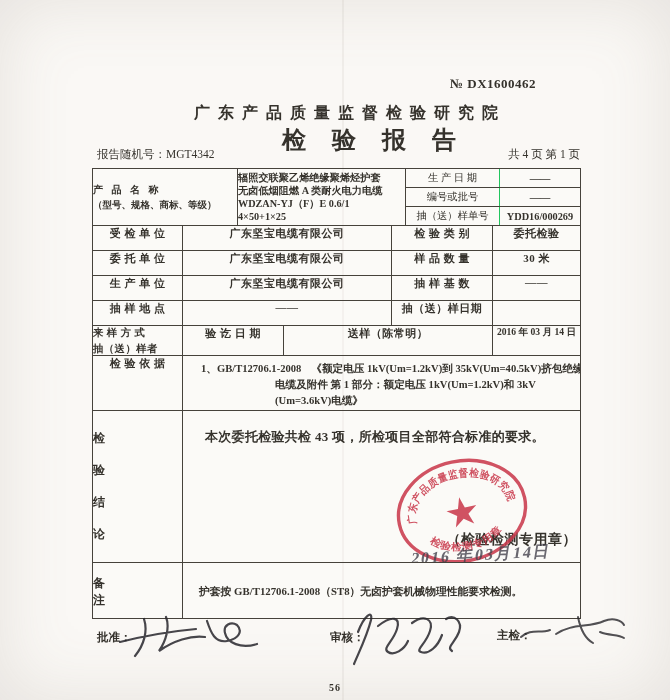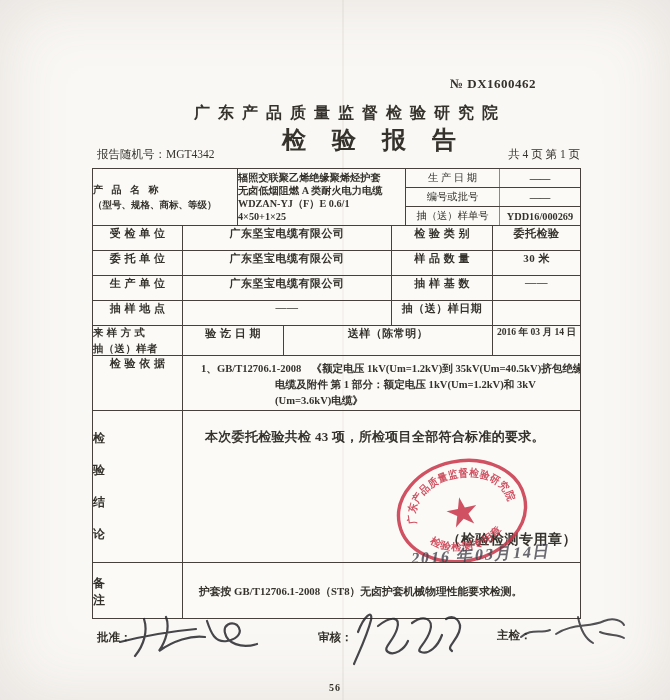--- a/index.html
+++ b/index.html
@@ -202,21 +202,21 @@
       </div>
       <div class="td w397 noR remark-cell">护套按 GB/T12706.1-2008（ST8）无卤护套机械物理性能要求检测。</div>
     </div>
   </div>
 
   <span class="f-lab" style="left:97px; top:630px;">批准：</span>
   <svg class="sig" style="left:112px; top:610px;" width="155" height="55" viewBox="0 0 155 55">
     <path d="M8,32 C32,26 62,21 84,19 M32,9 C36,21 32,35 23,46 M54,7 C58,17 54,31 47,41 C61,31 79,25 93,27 M95,11 C99,23 103,33 115,31 C127,29 131,21 125,15 C119,11 111,15 113,23 C115,33 129,39 145,34" fill="none" stroke="#27262b" stroke-width="2.2" stroke-linecap="round" opacity=".85"></path>
   </svg>
 
-  <span class="f-lab" style="left:318px; top:630px;">审核：</span>
+  <span class="f-lab" style="left:330px; top:630px;">审核：</span>
   <svg class="sig" style="left:340px; top:604px;" width="130" height="66" viewBox="0 0 130 66">
     <path d="M18,28 C24,12 33,5 31,16 C27,32 19,48 14,60 M38,22 C52,11 61,13 57,25 C53,38 42,44 48,48 C54,52 64,46 68,37 M72,19 C84,10 94,15 90,27 C86,40 75,46 81,48 C89,51 98,42 102,31 M106,15 C114,10 123,17 119,28 C115,39 106,43 112,47" fill="none" stroke="#27262b" stroke-width="2.2" stroke-linecap="round" opacity=".85"></path>
   </svg>
 
   <span class="f-lab" style="left:497px; top:628px;">主检：</span>
   <svg class="sig" style="left:516px; top:612px;" width="112" height="42" viewBox="0 0 112 42">
     <path d="M5,25 C15,16 24,22 34,18 M40,22 C56,11 73,16 88,9 C98,5 106,9 108,13 M62,5 C64,15 68,26 77,31 M84,20 C94,24 102,22 108,26" fill="none" stroke="#27262b" stroke-width="2" stroke-linecap="round" opacity=".8"></path>
   </svg>
 
   <div class="pagenum">56</div>

